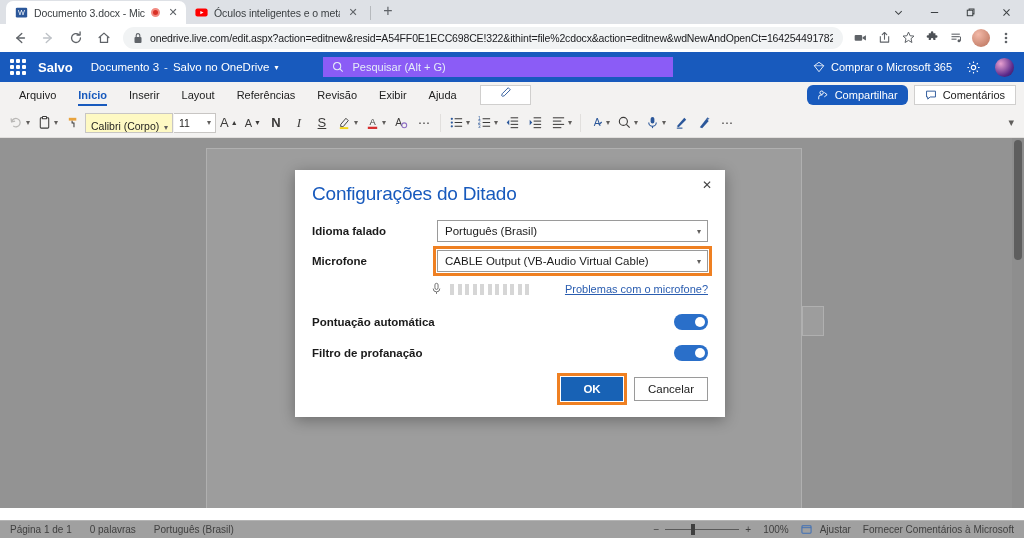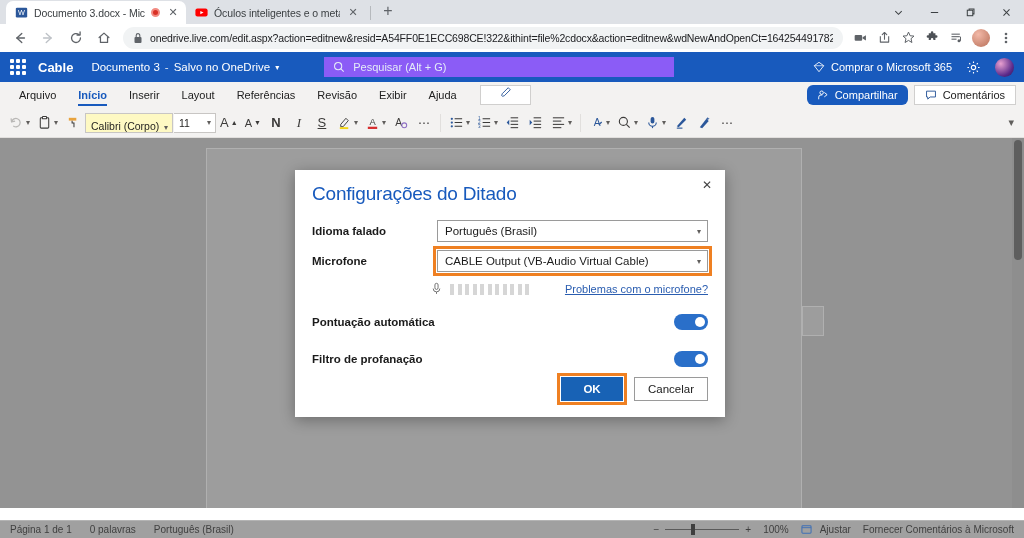--- a/index.html
+++ b/index.html
@@ -520,21 +520,21 @@
     <i></i>
       <i></i>
       <i></i>
       <i></i>
       <i></i>
       <i></i>
       <i></i>
       <i></i>
       <i></i>
   </div>
-  <div class="word-brand">Cable</div>
+  <div class="word-brand">Salvo</div>
   <div class="doc-title">
     <span>Documento 3</span>
     <span class="sep">-</span>
     <span>Salvo no OneDrive</span>
     <span style="font-size:8px;">▾</span>
   </div>
   <div class="search-box">
     <span>
       <svg width="12" height="12" viewBox="0 0 14 14">
           <circle cx="6" cy="6" r="4.2" stroke="#e4ecf8" stroke-width="1.2" fill="none"></circle>
@@ -817,21 +817,21 @@
     <a class="mic-help-link" href="#">Problemas com o microfone?</a>
   </div>
 
   <div class="dlg-row" style="top:144px;">
     <span class="dlg-label" style="width:auto;flex:1;">Pontuação automática</span>
     <span class="toggle">
         <i></i>
       </span>
   </div>
 
-  <div class="dlg-row" style="top:181px;">
+  <div class="dlg-row" style="top:175px;">
     <span class="dlg-label" style="width:auto;flex:1;">Filtro de profanação</span>
     <span class="toggle">
         <i></i>
       </span>
   </div>
 
   <div class="dlg-buttons">
     <div class="btn-ok">OK</div>
     <div class="btn-cancel">Cancelar</div>
   </div>

